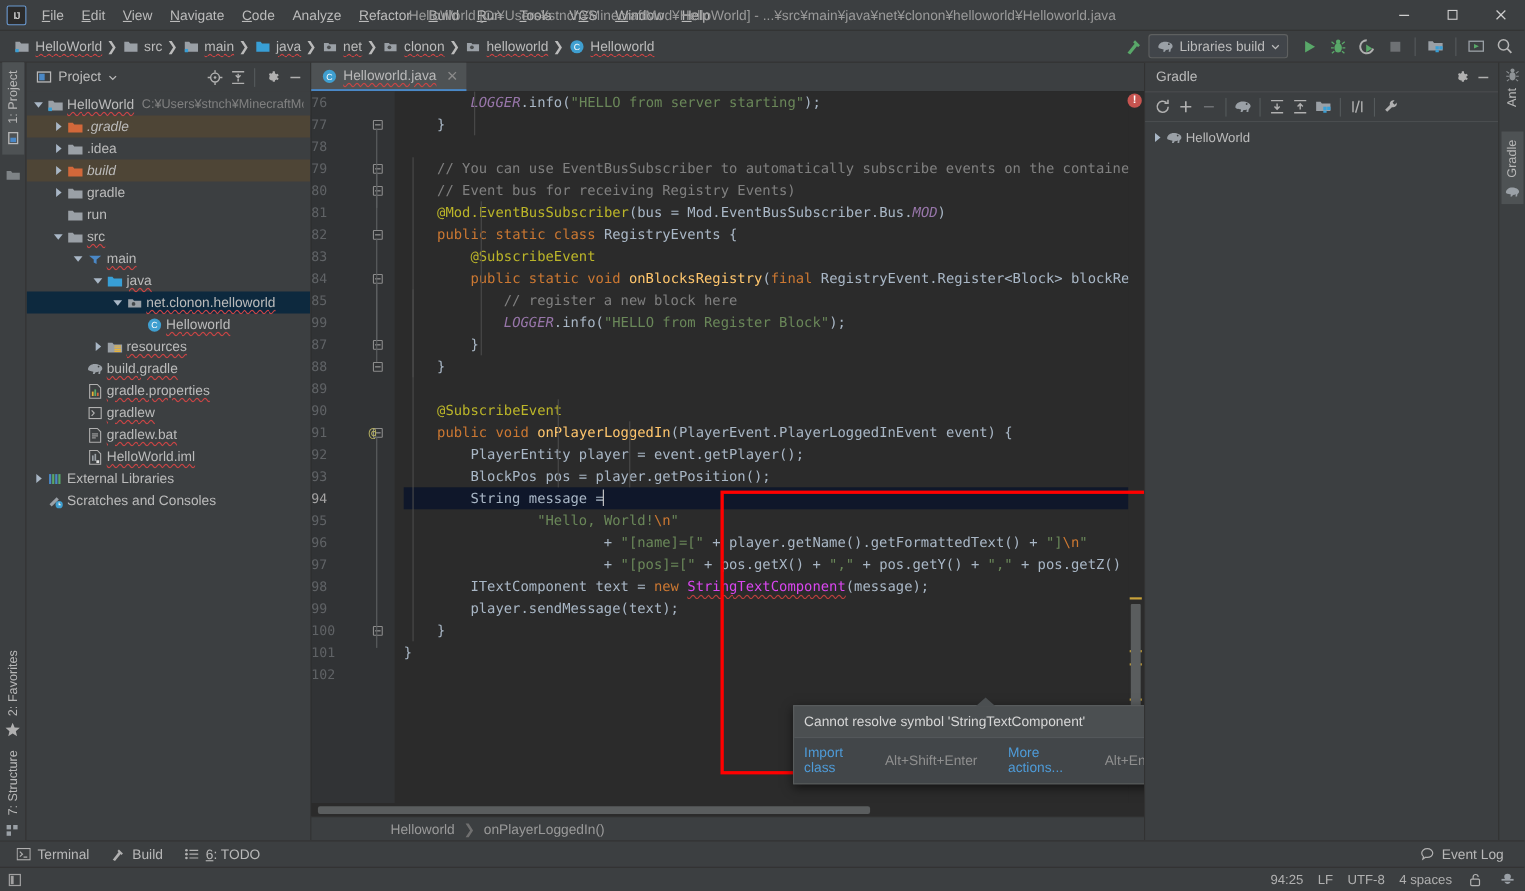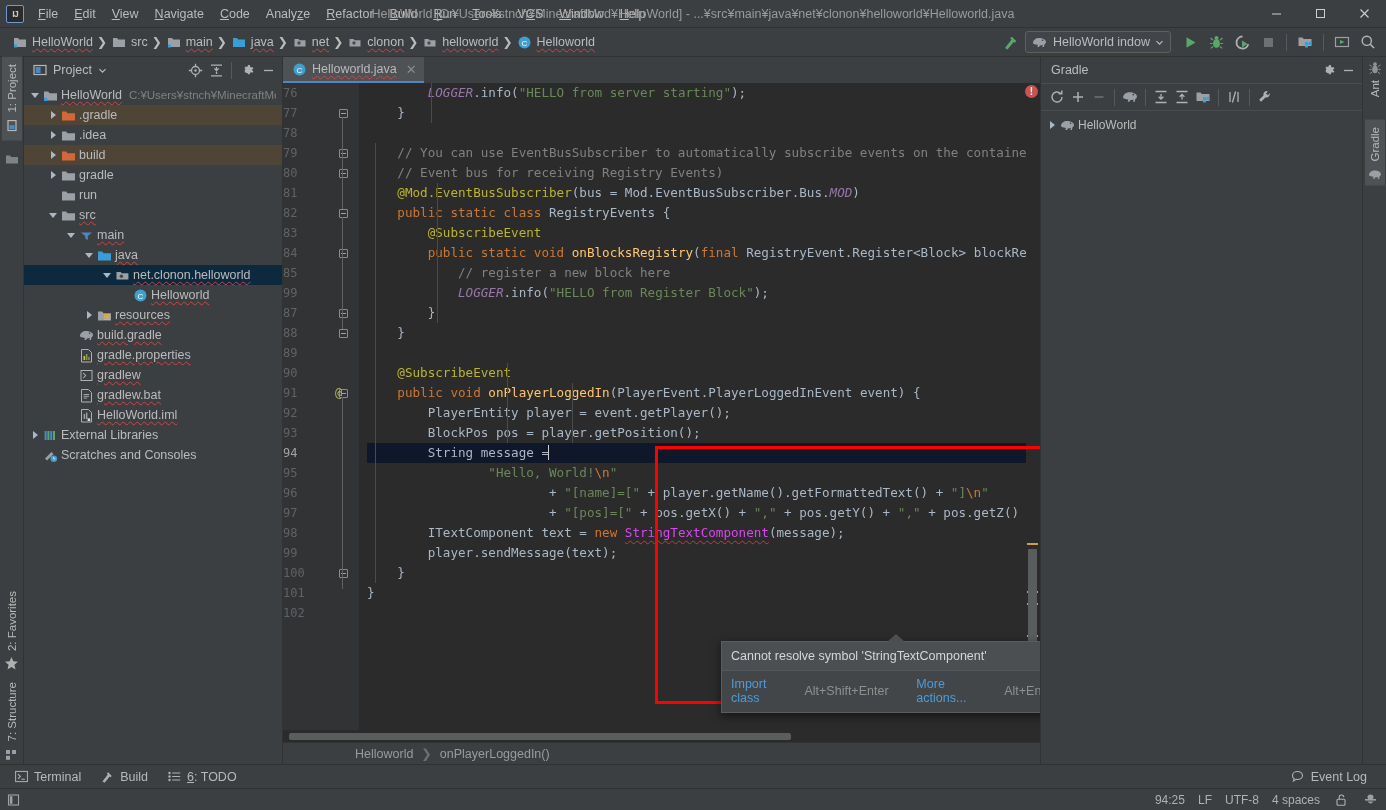--- a/index.html
+++ b/index.html
@@ -57,21 +57,21 @@
   
   .projpanel{width:259px;background:#3c3f41;display:flex;flex-direction:column;flex:none;
              border-right:1px solid #323232;}
   .panel-head{height:26px;display:flex;align-items:center;padding:0 4px 0 8px;flex:none;}
   .panel-head .ttl{font-size:12.5px;color:#bbbbbb;margin-left:5px;}
   .panel-head .acts{margin-left:auto;display:flex;align-items:center;gap:1px;}
   .ph-btn{width:20px;height:20px;display:flex;align-items:center;justify-content:center;border-radius:3px;}
   .tree{flex:1;overflow:hidden;background:#3c3f41;padding-top:2px;font-size:12.5px;}
   .tnode{height:20px;display:flex;align-items:center;white-space:nowrap;padding-right:6px;cursor:default;}
   .tnode.sel{background:#0d293e;}
-  .tnode.excl{background:#4e4536;}
+  .tnode.excl{background:#4e4536;font-style:italic;}
   .tw{width:14px;display:flex;align-items:center;justify-content:center;flex:none;}
   .tri{width:0;height:0;border-left:5px solid #a9b7c6;border-top:4px solid transparent;border-bottom:4px solid transparent;}
   .tri.open{border-left:4px solid transparent;border-right:4px solid transparent;border-top:5px solid #a9b7c6;border-bottom:0;}
   .tlabel{color:#bbbbbb;margin-left:3px;}
   .tpath{color:#808080;margin-left:7px;font-size:11.5px;overflow:hidden;}
   .ico{width:16px;height:16px;flex:none;display:flex;align-items:center;justify-content:center;}
 
   
   .editorcol{flex:1;display:flex;flex-direction:column;min-width:0;background:#2b2b2b;}
   .tabstrip{height:26px;background:#3c3f41;display:flex;align-items:flex-end;flex:none;}
@@ -291,21 +291,21 @@
             <path d="M9 3.5 L13.5 8" stroke="#59a869" stroke-width="2.4" fill="none"></path>
           </svg>
       </div>
       <div class="runcfg">
         <span class="ico">
           <svg width="15" height="13" viewBox="0 0 15 13">
               <path d="M1 7c0-3 3-5 6-5 3.5 0 7 1.6 7 4 0 1.3-1 2-1.6 2.6L12 11h-1.6l.4-2.2c-.8.4-1.8.6-2.9.6L7 11H5.4l.5-2.1C3.3 8.4 1 8.2 1 7z" fill="#9aa0a6"></path>
               <circle cx="10.6" cy="4.2" r=".8" fill="#3c3f41"></circle>
             </svg>
         </span>
-        <span>HelloWorld indow</span>
+        <span>Libraries build</span>
         <svg width="9" height="9" viewBox="0 0 9 9">
             <path d="M1.5 3.2 L4.5 6.2 L7.5 3.2" stroke="#bbbbbb" stroke-width="1.2" fill="none"></path>
           </svg>
       </div>
       <div class="tb-btn">
         <svg width="15" height="15" viewBox="0 0 15 15">
             <path d="M3.5 2.2 L12.5 7.5 L3.5 12.8 Z" fill="#59a869"></path>
           </svg>
       </div>
       <div class="tb-btn">

